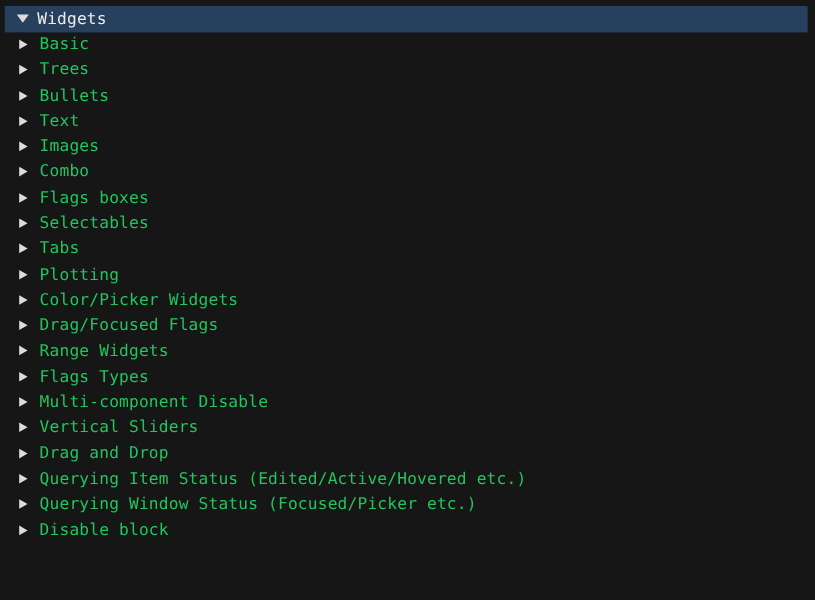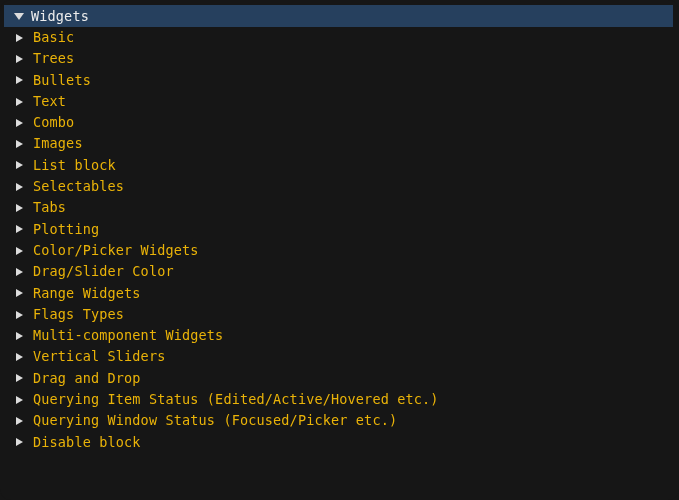--- a/index.html
+++ b/index.html
@@ -73,21 +73,21 @@
   .tri-down {
     display: inline-block;
     width: 0;
     height: 0;
     border-top: 7px solid #dcdcdc;
     border-left: 5.5px solid transparent;
     border-right: 5.5px solid transparent;
     vertical-align: middle;
   }
   .label {
-    color: #eab308;
+    color: #22c55e;
     font-size: 13.5px;
     font-family: "DejaVu Sans Mono", monospace;
     letter-spacing: 0.15px;
     padding-left: 1px;
   }
   .row.header .label {
     color: #ededed;
   }
 </style>
 </head>
@@ -110,61 +110,61 @@
       <div class="row child">
         <span class="arrow"><i class="tri-right"></i></span>
         <span class="label">Bullets</span>
       </div>
       <div class="row child">
         <span class="arrow"><i class="tri-right"></i></span>
         <span class="label">Text</span>
       </div>
       <div class="row child">
         <span class="arrow"><i class="tri-right"></i></span>
+        <span class="label">Images</span>
+      </div>
+      <div class="row child">
+        <span class="arrow"><i class="tri-right"></i></span>
         <span class="label">Combo</span>
       </div>
       <div class="row child">
         <span class="arrow"><i class="tri-right"></i></span>
-        <span class="label">Images</span>
-      </div>
-      <div class="row child">
-        <span class="arrow"><i class="tri-right"></i></span>
-        <span class="label">List block</span>
+        <span class="label">Flags boxes</span>
       </div>
       <div class="row child">
         <span class="arrow"><i class="tri-right"></i></span>
         <span class="label">Selectables</span>
       </div>
       <div class="row child">
         <span class="arrow"><i class="tri-right"></i></span>
         <span class="label">Tabs</span>
       </div>
       <div class="row child">
         <span class="arrow"><i class="tri-right"></i></span>
         <span class="label">Plotting</span>
       </div>
       <div class="row child">
         <span class="arrow"><i class="tri-right"></i></span>
         <span class="label">Color/Picker Widgets</span>
       </div>
       <div class="row child">
         <span class="arrow"><i class="tri-right"></i></span>
-        <span class="label">Drag/Slider Color</span>
+        <span class="label">Drag/Focused Flags</span>
       </div>
       <div class="row child">
         <span class="arrow"><i class="tri-right"></i></span>
         <span class="label">Range Widgets</span>
       </div>
       <div class="row child">
         <span class="arrow"><i class="tri-right"></i></span>
         <span class="label">Flags Types</span>
       </div>
       <div class="row child">
         <span class="arrow"><i class="tri-right"></i></span>
-        <span class="label">Multi-component Widgets</span>
+        <span class="label">Multi-component Disable</span>
       </div>
       <div class="row child">
         <span class="arrow"><i class="tri-right"></i></span>
         <span class="label">Vertical Sliders</span>
       </div>
       <div class="row child">
         <span class="arrow"><i class="tri-right"></i></span>
         <span class="label">Drag and Drop</span>
       </div>
       <div class="row child">

